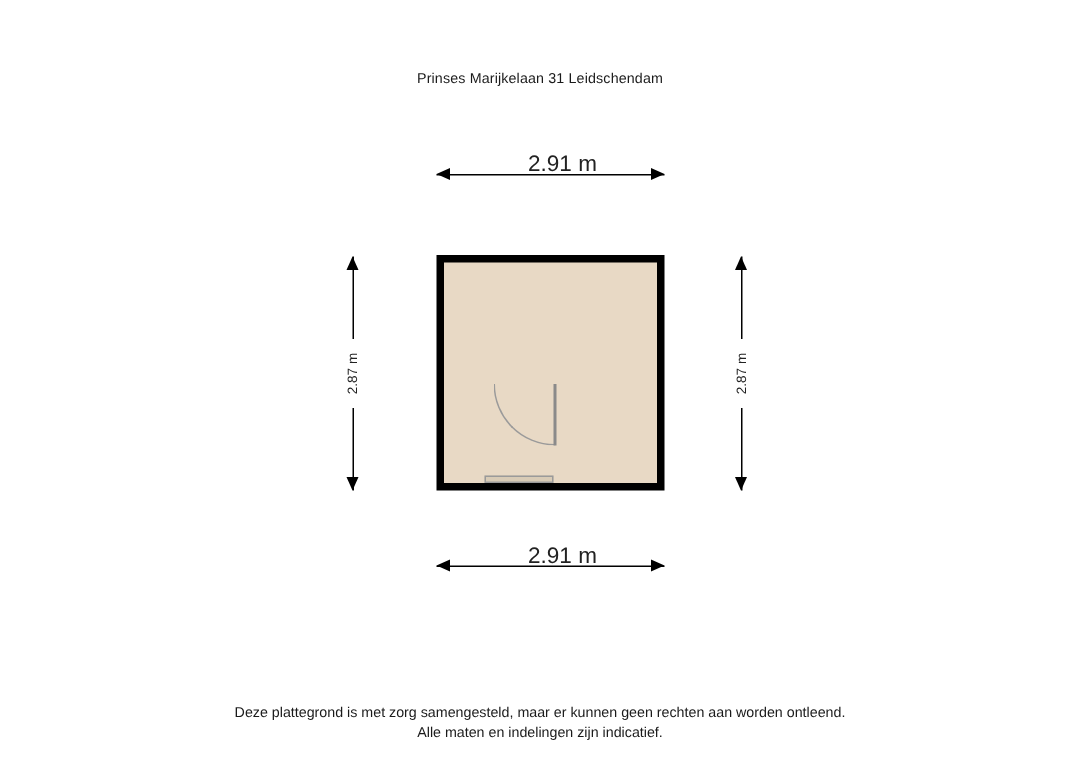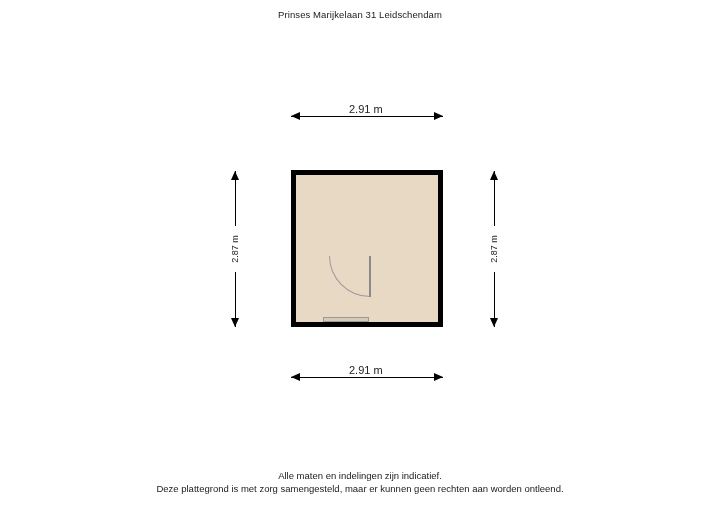--- a/index.html
+++ b/index.html
@@ -21,20 +21,21 @@
     top: 8px;
     left: 0;
     width: 720px;
     text-align: center;
   }
   .header .title-line {
     font-size: 9.5px;
     line-height: 14px;
     color: #1a1a1a;
     letter-spacing: 0.1px;
+    margin-top: 38px;
   }
 
   
   .plan {
     position: absolute;
     left: 291px;
     top: 170px;
     width: 152px;
     height: 157px;
   }
@@ -113,22 +114,22 @@
   }
   .dim-h .arrow-r {
     right: 0;
     border-left: 9px solid #000000;
   }
   .dim-h .dim-label {
     position: absolute;
     top: 0;
     left: 16px;
     right: 0;
-    text-align: left;
-    font-size: 11px;
+    text-align: center;
+    font-size: 15px;
     line-height: 11px;
     background: #ffffff;
     width: 52px;
     margin: 0 auto;
   }
 
   .dim-v {
     position: absolute;
     width: 20px;
   }
@@ -225,15 +226,15 @@
 </div>
 
 <div class="dim-h" style="left:291px; top:365px; width:152px;">
   <div class="line"></div>
   <div class="arrow-l"></div>
   <div class="arrow-r"></div>
   <div class="dim-label">2.91 m</div>
 </div>
 
 <div class="footer">
+  <div class="foot-line">Deze plattegrond is met zorg samengesteld, maar er kunnen geen rechten aan worden ontleend.</div>
   <div class="foot-line">Alle maten en indelingen zijn indicatief.</div>
-  <div class="foot-line">Deze plattegrond is met zorg samengesteld, maar er kunnen geen rechten aan worden ontleend.</div>
 </div>
 
 </body></html>

